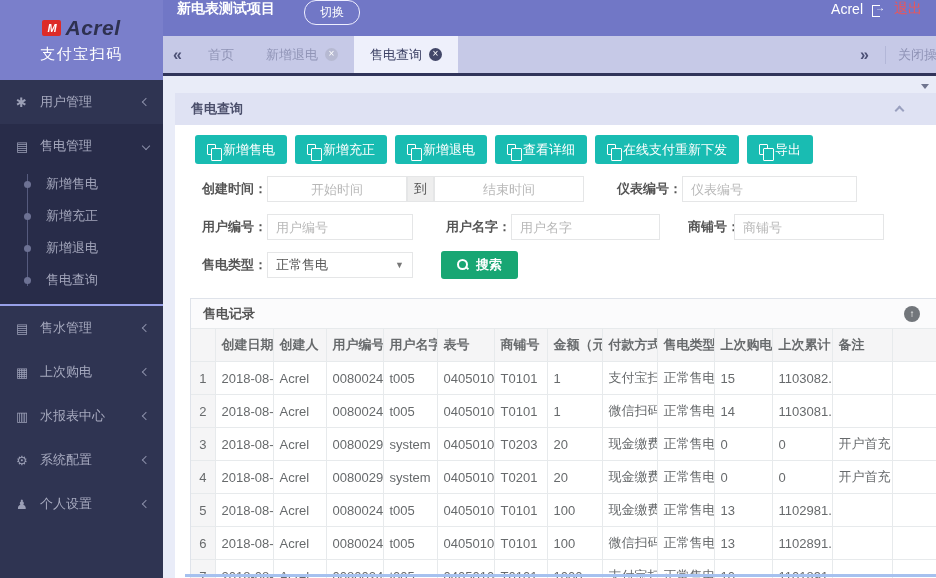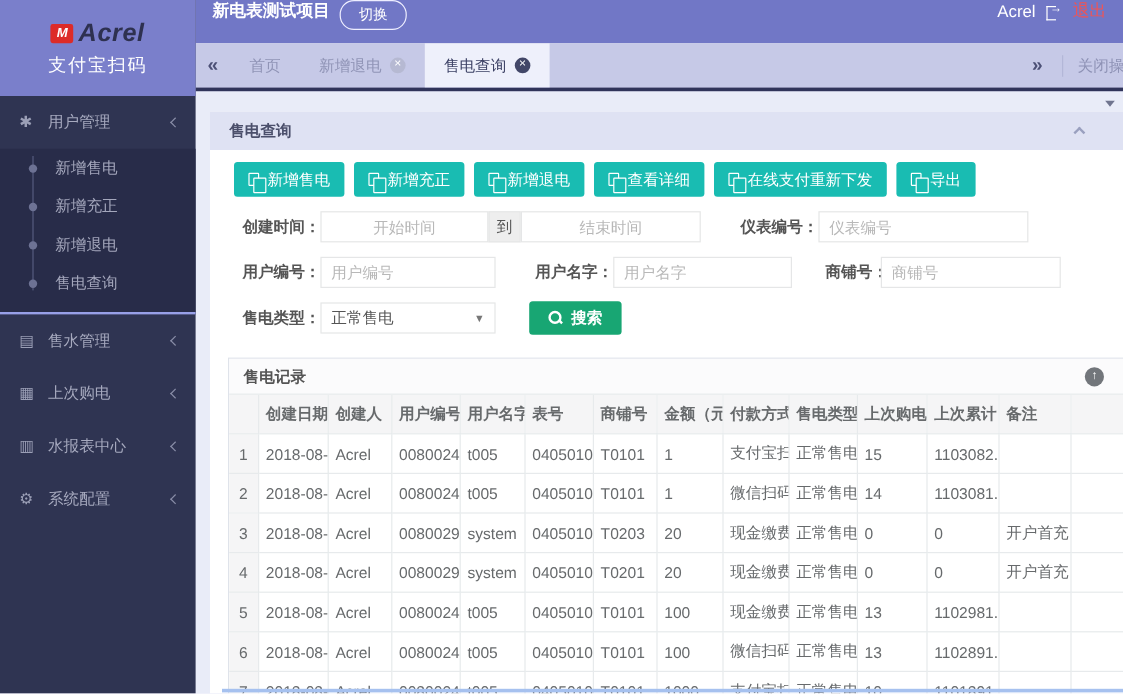--- a/index.html
+++ b/index.html
@@ -27,21 +27,21 @@
   .chev-down { transform:rotate(45deg); }
   .expanded-block { background:#282c49; border-bottom:2px solid #98a0e8; padding-bottom:8px; }
   .submenu { position:relative; }
   .submenu::before { content:""; position:absolute; left:27px; top:6px; bottom:10px; width:1px; background:#565b7e; }
   .sub-item { height:32px; display:flex; align-items:center; padding-left:46px; color:#a4a7bc; position:relative; cursor:pointer; }
   .sub-item::before { content:""; position:absolute; left:24px; width:7px; height:7px; border-radius:50%; background:#6d7294; }
 
   
   #topbar { position:absolute; left:163px; top:0; right:0; height:36px; background:#7177c6; display:flex; align-items:flex-start; padding:0 14px; color:#fff; z-index:5; }
   .project-name { font-weight:bold; font-size:14px; }
-  .switch-btn { margin-left:8px; border:1px solid #eef; border-radius:12px; background:transparent; color:#fff; font-size:12px; padding:3px 15px; cursor:pointer; }
+  .switch-btn { margin-left:29px; border:1px solid #eef; border-radius:12px; background:transparent; color:#fff; font-size:12px; padding:3px 15px; cursor:pointer; }
   .topbar-right { margin-left:auto; display:flex; align-items:center; gap:9px; }
   .username { font-size:14px; color:#fff; }
   .logout-icon { position:relative; width:13px; height:13px; display:inline-block; }
   .logout-icon::before { content:""; position:absolute; left:0; top:2px; width:7px; height:10px; border:1.5px solid #fff; border-right:none; }
   .logout-icon::after { content:"→"; position:absolute; left:3px; top:-1px; font-size:10px; color:#fff; }
   .logout-label { color:#f25454; font-size:14px; cursor:pointer; }
 
   
   #tabbar { position:absolute; left:163px; top:36px; right:0; height:40px; background:#c6c9e7; border-bottom:3px solid #30345a; display:flex; align-items:stretch; overflow:hidden; z-index:5; }
   .dbl { align-self:center; color:#4c5076; font-weight:bold; font-size:16px; padding:0 10px; cursor:pointer; }
@@ -109,20 +109,25 @@
     </div>
     <div class="logo-sub">支付宝扫码</div>
   </div>
   <div id="side-menu">
       <div class="side-item">
         <span class="micon icon-user"></span>
         <span>用户管理</span>
         <span class="chev chev-left"></span>
       </div>
       <div class="expanded-block">
+        <div class="side-item">
+          <span class="micon icon-card"></span>
+          <span>售电管理</span>
+          <span class="chev chev-down"></span>
+        </div>
         <div class="submenu">
           <div class="sub-item">新增售电</div>
           <div class="sub-item">新增充正</div>
           <div class="sub-item">新增退电</div>
           <div class="sub-item">售电查询</div>
         </div>
       </div>
       <div class="side-item">
         <span class="micon icon-card"></span>
         <span>售水管理</span>
@@ -134,20 +139,25 @@
         <span class="chev chev-left"></span>
       </div>
       <div class="side-item">
         <span class="micon icon-list"></span>
         <span>水报表中心</span>
         <span class="chev chev-left"></span>
       </div>
       <div class="side-item">
         <span class="micon icon-gear"></span>
         <span>系统配置</span>
+        <span class="chev chev-left"></span>
+      </div>
+      <div class="side-item">
+        <span class="micon icon-person"></span>
+        <span>个人设置</span>
         <span class="chev chev-left"></span>
       </div>
     </div>
 </div>
 
 <div id="topbar">
   <span class="project-name">新电表测试项目</span>
   <button class="switch-btn">切换</button>
   <div class="topbar-right">
     <span class="username">Acrel</span>

